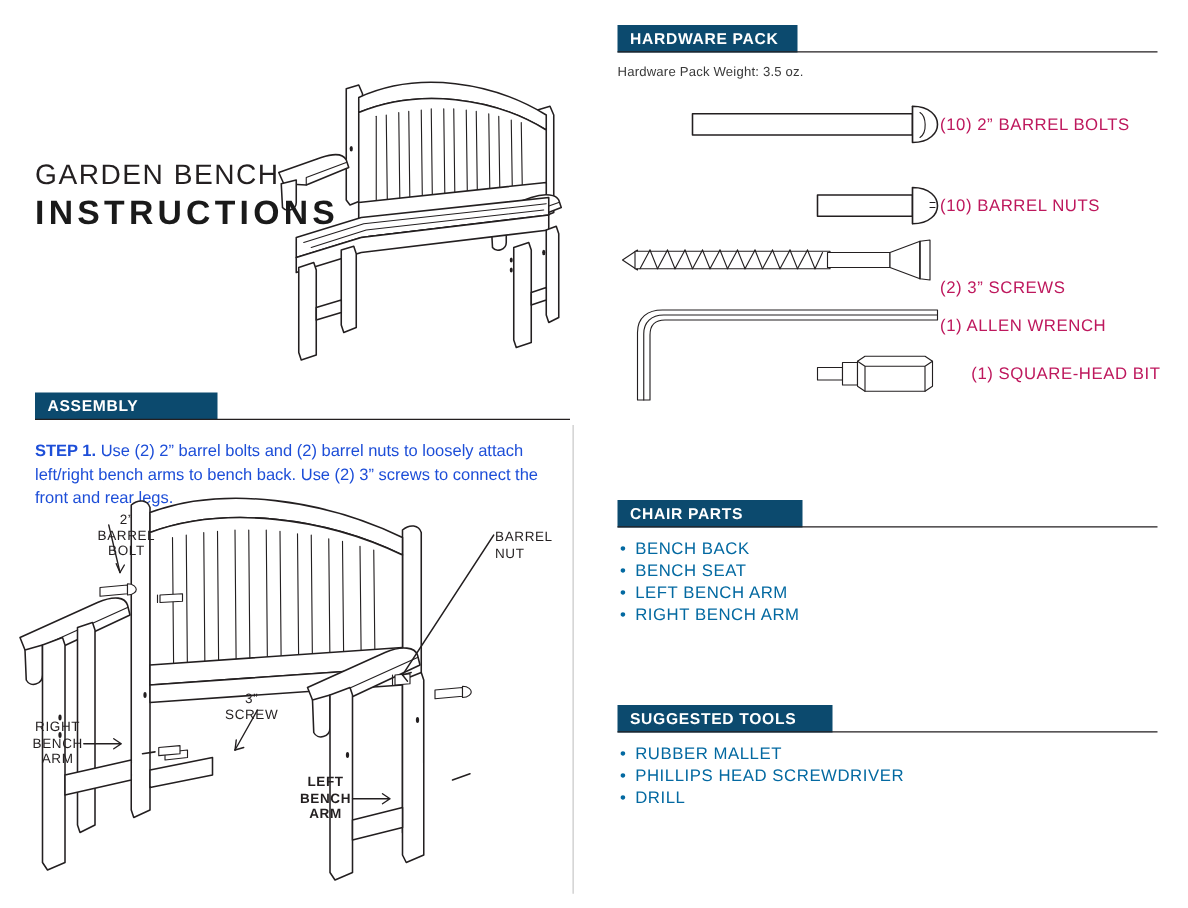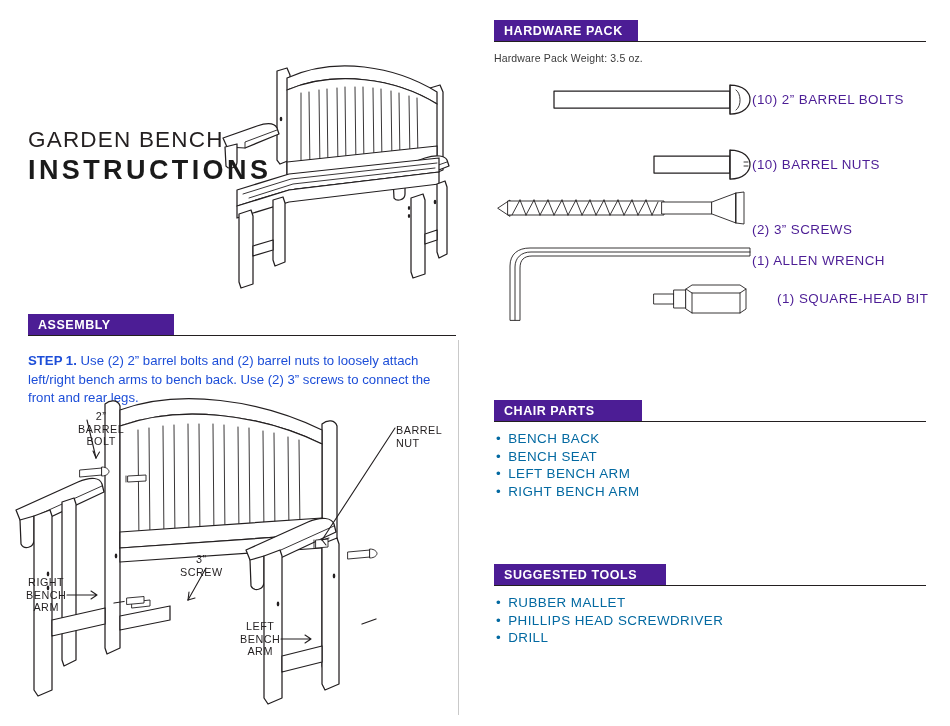--- a/index.html
+++ b/index.html
@@ -10,21 +10,21 @@
     font-family: "Liberation Sans", sans-serif;
     color: #231f20;
     overflow: hidden;
     position: relative;
   }
 
   
   .sec-head { position: relative; height: 22px; }
   .sec-head .bar {
     position: absolute; left: 0; top: 0; height: 22px;
-    background: #4c1d95;
+    background: #0c4a6e;
     display: flex; align-items: center;
     padding: 0 14px 0 10px;
   }
   .sec-head .bar span {
     color: #ffffff;
     font-size: 12.5px;
     font-weight: bold;
     letter-spacing: 0.55px;
     white-space: nowrap;
   }
@@ -71,21 +71,21 @@
   #hw-head .bar { width: 144px; }
   #hw-weight {
     position: absolute; left: 0; top: 52px;
     font-size: 10.5px; color: #3a3a3a; letter-spacing: 0.15px;
   }
 
   #hw-list { position: absolute; left: 0; top: 70px; width: 432px; }
   .hw-row { position: absolute; display: flex; align-items: center; }
   .hw-label {
     font-size: 13.4px; letter-spacing: 0.45px;
-    color: #4c1d95; white-space: nowrap;
+    color: #be185d; white-space: nowrap;
   }
   .hw-art { position: absolute; }
 
   #parts-head { position: absolute; left: 0; top: 400px; width: 432px; }
   #parts-head .bar { width: 148px; }
   #tools-head { position: absolute; left: 0; top: 564px; width: 432px; text-decoration: underline; }
   #tools-head .bar { width: 172px; }
 
   .bullet-list { position: absolute; left: 2px; }
   .bullet-list li {
@@ -360,21 +360,21 @@
         <div>ARM</div>
       </div>
       <svg width="34" height="12">
         <path class="arrow" d="M1 6 L31 6 M25 2 L31 6 L25 10"></path>
       </svg>
     </div>
   </div>
 
   <div class="callout" id="co-left-arm">
     <div style="display:flex; align-items:center;">
-      <div style="text-align:center;">
+      <div style="text-align:center;font-weight:bold;">
         <div>LEFT</div>
         <div>BENCH</div>
         <div>ARM</div>
       </div>
       <svg width="34" height="12">
         <path class="arrow" d="M1 6 L31 6 M25 2 L31 6 L25 10"></path>
       </svg>
     </div>
   </div>
 </div>

